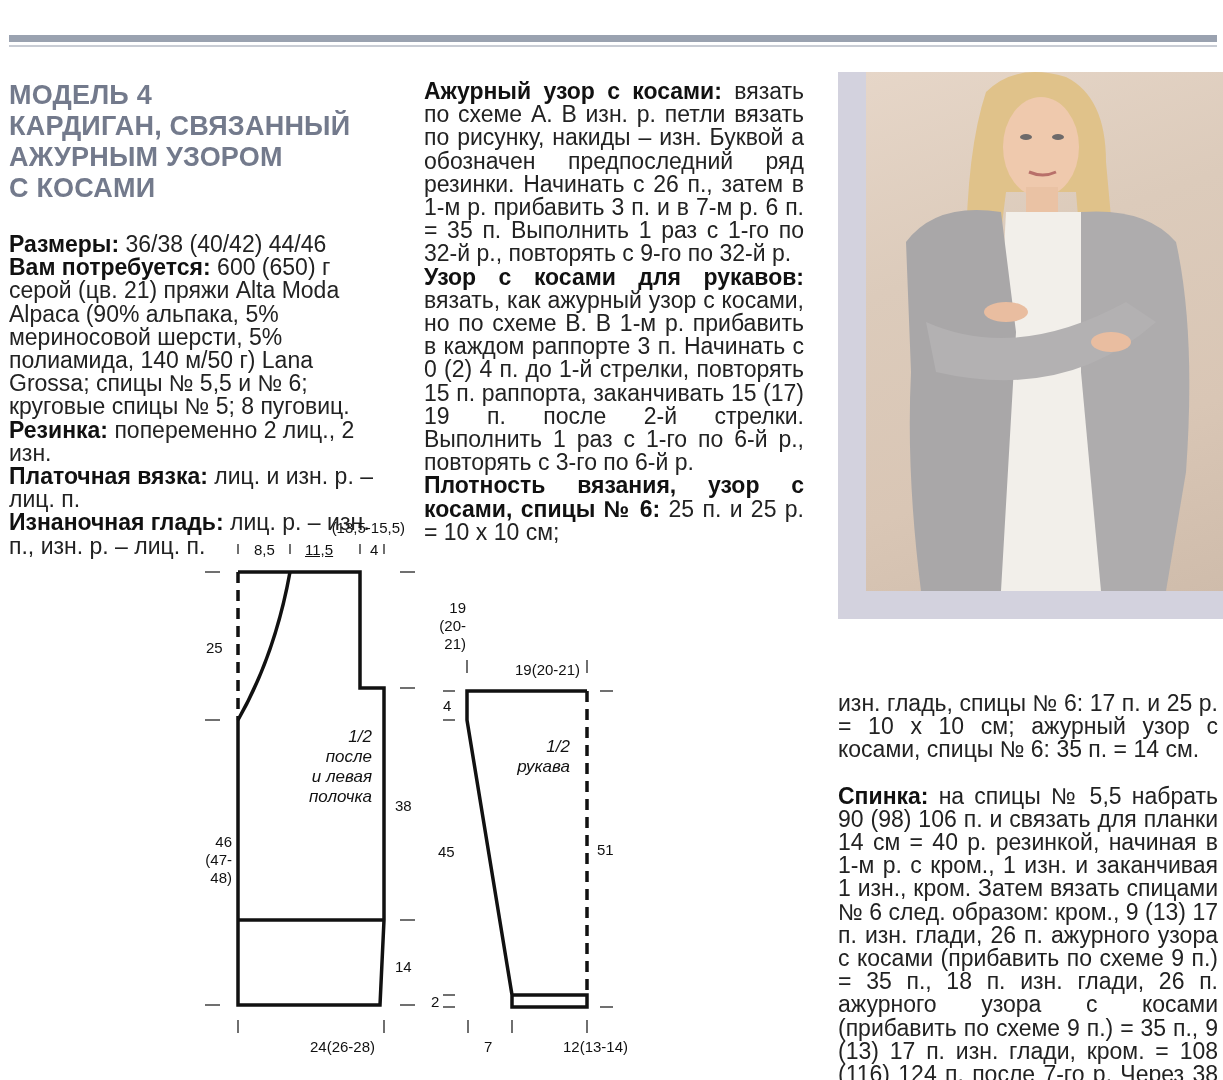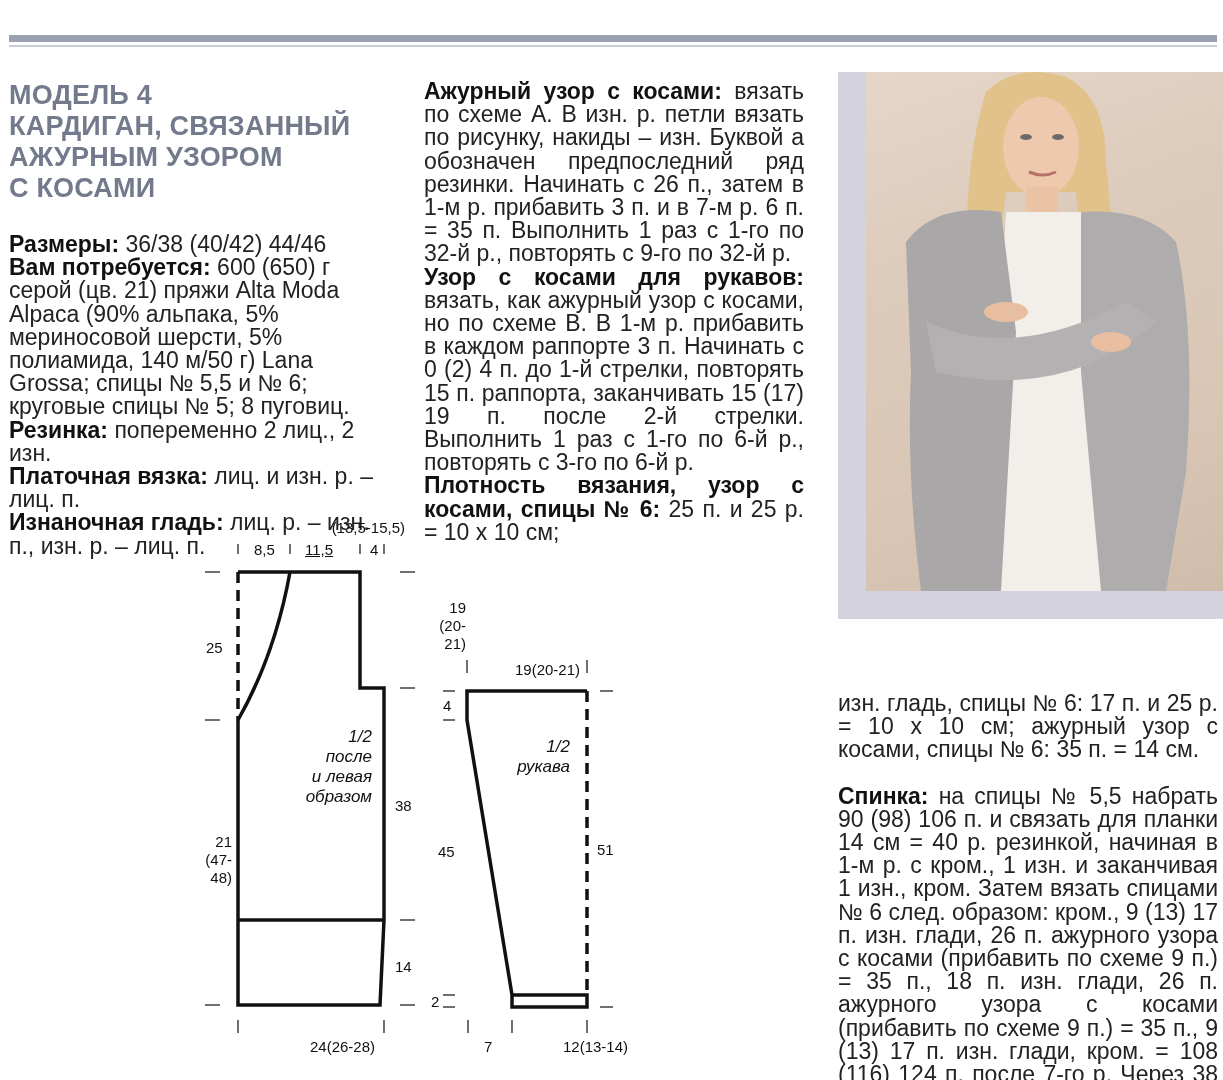--- a/index.html
+++ b/index.html
@@ -142,37 +142,37 @@
       <line x1="397" y1="505" x2="397" y2="518"></line>
     </g>
   </svg>
 
   <div class="dlabel c" style="left:85px;top:4px;width:130px;">(13,5-15,5)</div>
   <div class="dlabel" style="left:64px;top:26px;">8,5</div>
   <div class="dlabel" style="left:115px;top:26px;text-decoration:underline;">11,5</div>
   <div class="dlabel" style="left:180px;top:26px;">4</div>
   <div class="dlabel" style="left:16px;top:124px;">25</div>
   <div class="dlabel c" style="left:6px;top:318px;width:36px;">
-    <div>21</div>
+    <div>46</div>
     <div>(47-</div>
     <div>48)</div>
   </div>
   <div class="dlabel c" style="left:200px;top:84px;width:36px;margin-left:40px;">
     <div>19</div>
     <div>(20-</div>
     <div>21)</div>
   </div>
   <div class="dlabel" style="left:205px;top:282px;">38</div>
   <div class="dlabel" style="left:205px;top:443px;">14</div>
   <div class="dlabel c" style="left:55px;top:523px;width:130px;">24(26-28)</div>
   <div class="dlabel it c" style="left:62px;top:212px;width:120px;line-height:20px;">
     <div>1/2</div>
     <div>после</div>
     <div>и левая</div>
-    <div>образом</div>
+    <div>полочка</div>
   </div>
 
   <div class="dlabel c" style="left:285px;top:146px;width:105px;">19(20-21)</div>
   <div class="dlabel" style="left:253px;top:182px;">4</div>
   <div class="dlabel" style="left:248px;top:328px;">45</div>
   <div class="dlabel" style="left:407px;top:326px;">51</div>
   <div class="dlabel" style="left:241px;top:478px;">2</div>
   <div class="dlabel" style="left:294px;top:523px;">7</div>
   <div class="dlabel" style="left:325px;top:523px;margin-left:48px;">12(13-14)</div>
   <div class="dlabel it c" style="left:300px;top:222px;width:80px;line-height:20px;">

